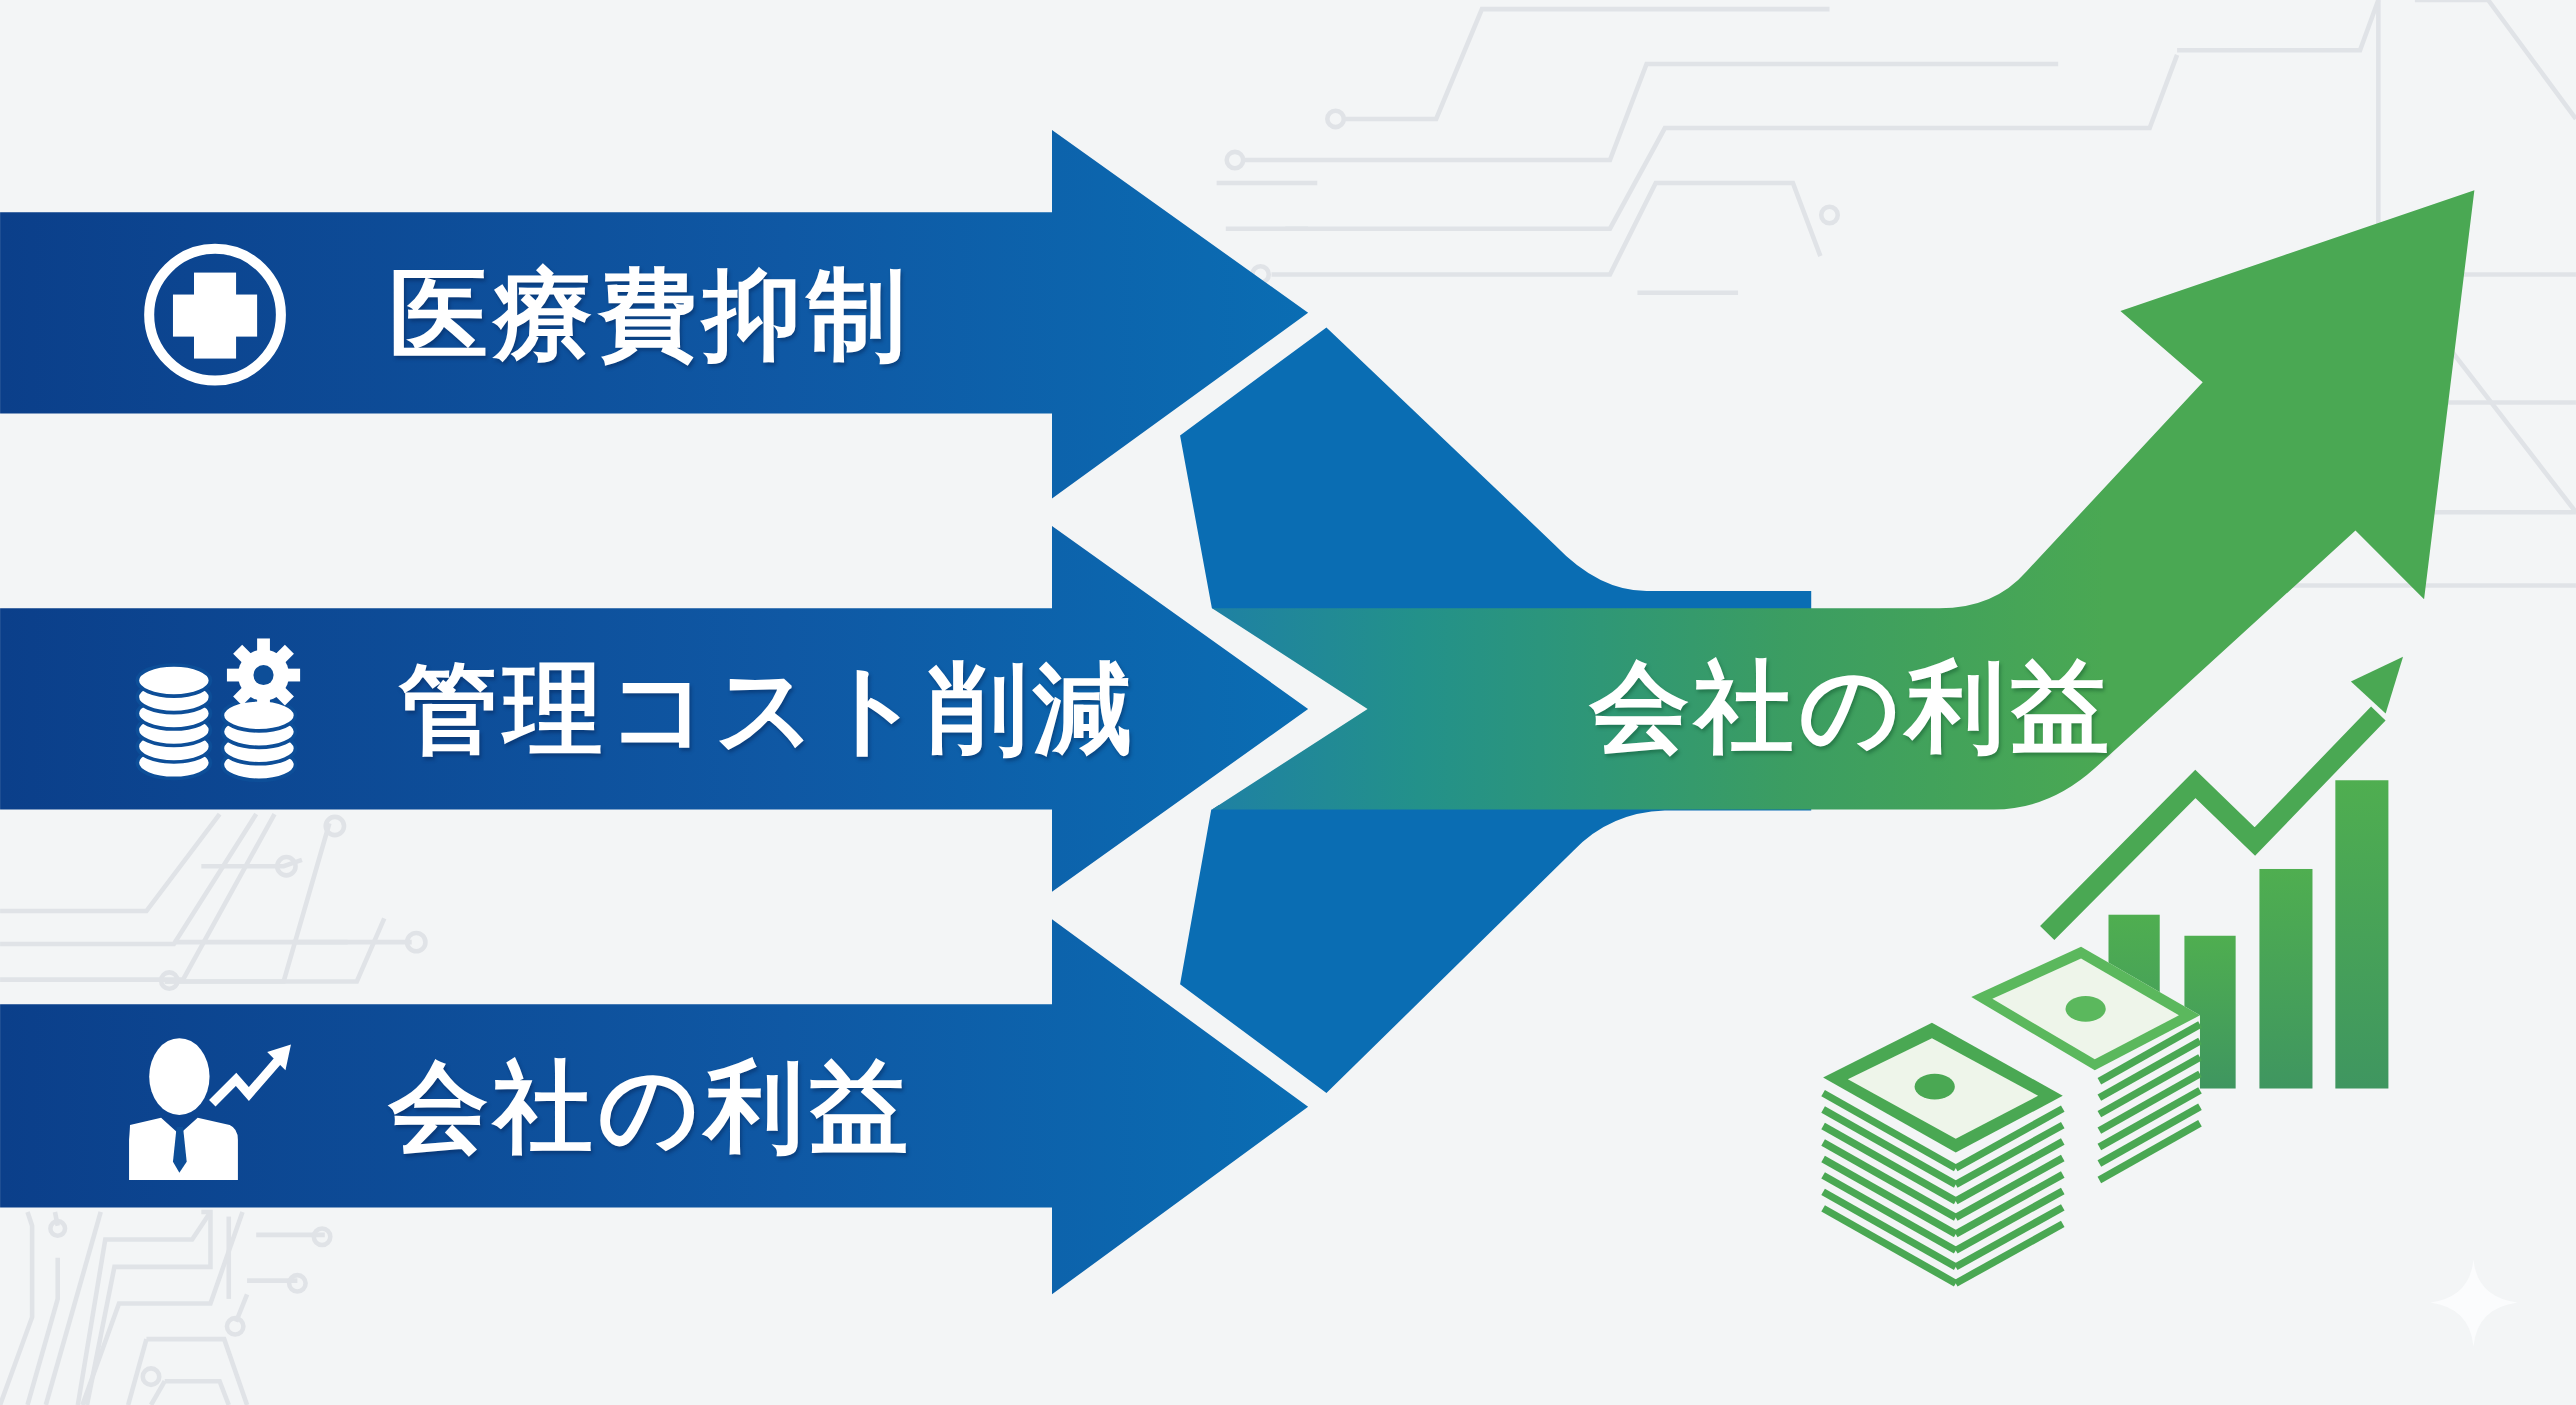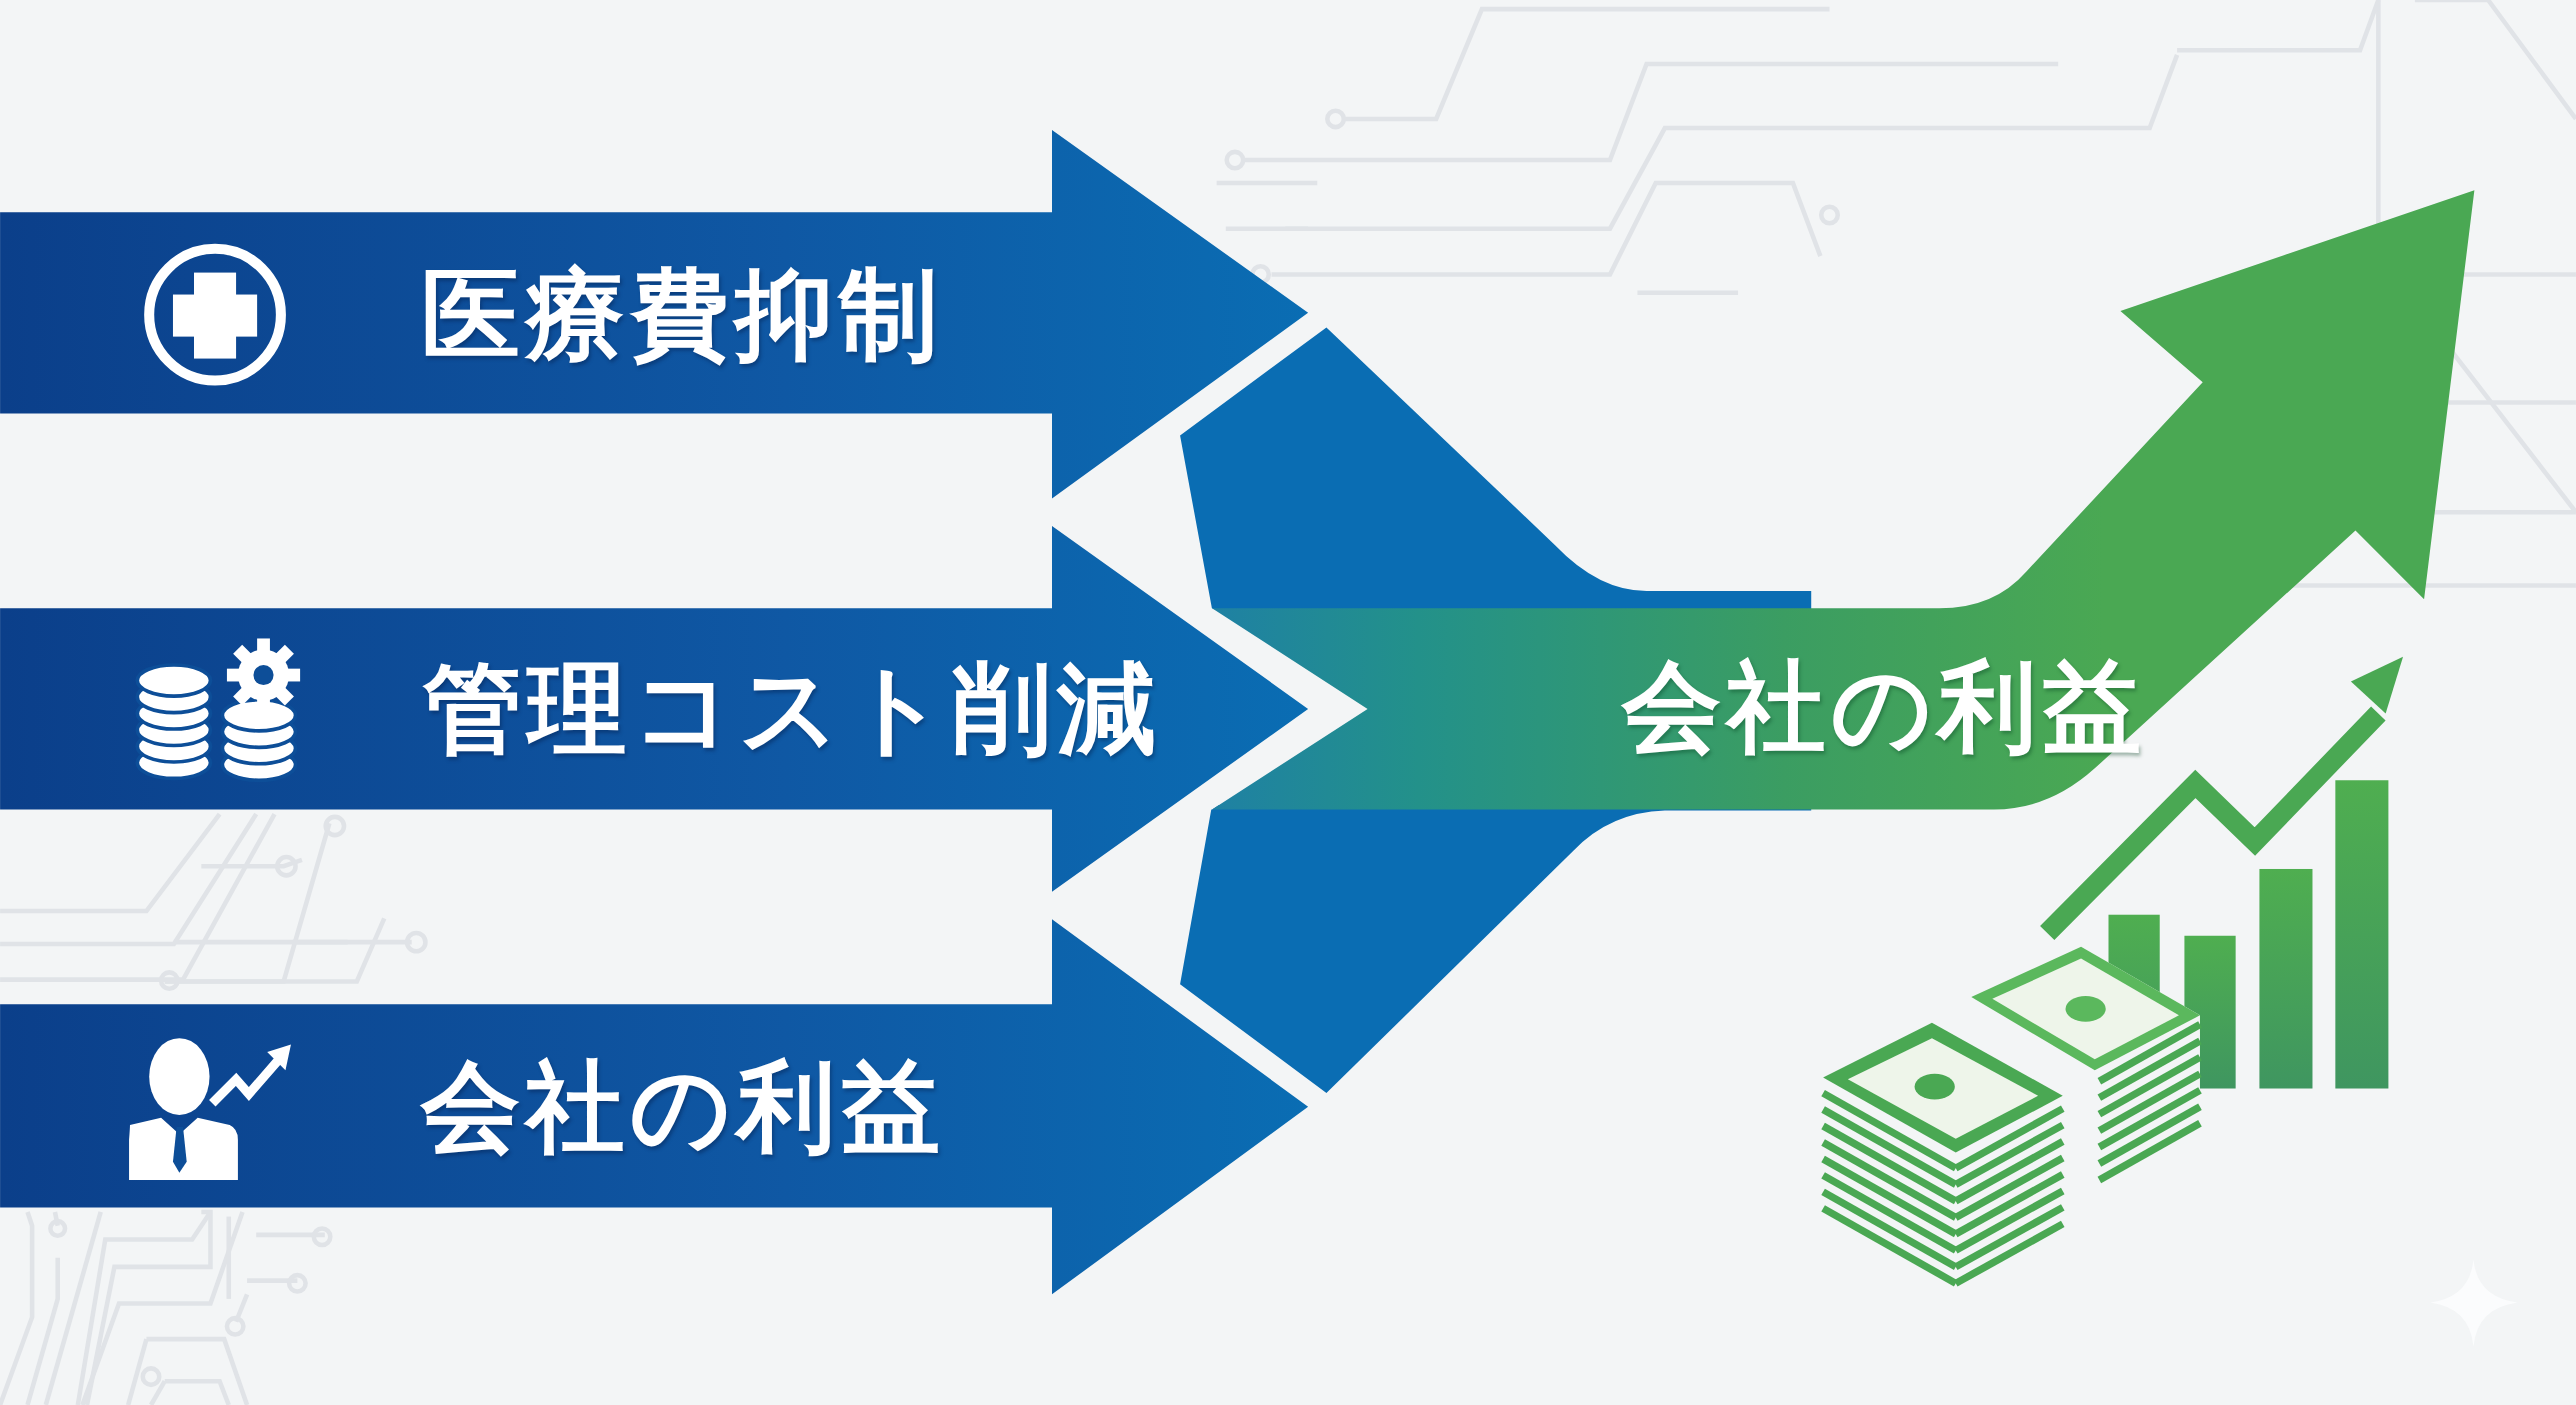--- a/index.html
+++ b/index.html
@@ -12,21 +12,20 @@
   #canvas { position: absolute; left: 0; top: 0; width: 2576px; height: 1405px; }
   .label {
     position: absolute;
     color: #ffffff;
     font-weight: bold;
     font-size: 99px;
     letter-spacing: 5.5px;
     line-height: 1;
     white-space: nowrap;
     text-shadow: 1.8px 2.7px 3.7px rgba(0,20,60,0.35);
-    margin-left: 32px;
   }
   .label-green { text-shadow: 1.8px 2.7px 3.7px rgba(0,60,30,0.35); }
 </style>
 </head>
 <body>
 
 <svg id="canvas" viewBox="0 0 2816 1536" xmlns="http://www.w3.org/2000/svg">
   <defs>
     <linearGradient id="bandGrad" x1="0" y1="0" x2="1" y2="0">
       <stop offset="0" stop-color="#0b3f8a"></stop>
@@ -213,16 +212,16 @@
   <g fill="#ffffff">
     <ellipse cx="196" cy="1177" rx="33" ry="42"></ellipse>
     <path d="M142 1230 L176 1222 L196 1240 L216 1222 L251 1230 Q260 1234 260 1246 L260 1290 L141 1290 L141 1246 Q142 1234 142 1230 Z"></path>
     <path d="M193 1232 L200 1232 L204 1270 L196 1282 L189 1270 Z" fill="#0d4e98"></path>
     <polyline points="232,1206 258,1180 272,1196 305,1158" fill="none" stroke="#ffffff" stroke-width="10"></polyline>
     <polygon points="292,1150 318,1142 312,1170" fill="#ffffff"></polygon>
   </g>
 </svg>
 
 <div class="label" style="left:389px; top:265px;">医療費抑制</div>
-<div class="label" style="left:391px; top:659px;">管理コスト削減</div>
+<div class="label" style="left:399px; top:659px;">管理コスト削減</div>
 <div class="label" style="left:389px; top:1057px;">会社の利益</div>
 <div class="label label-green" style="left:1590px; top:657px;text-align:right;">会社の利益</div>
 
 
 </body></html>

